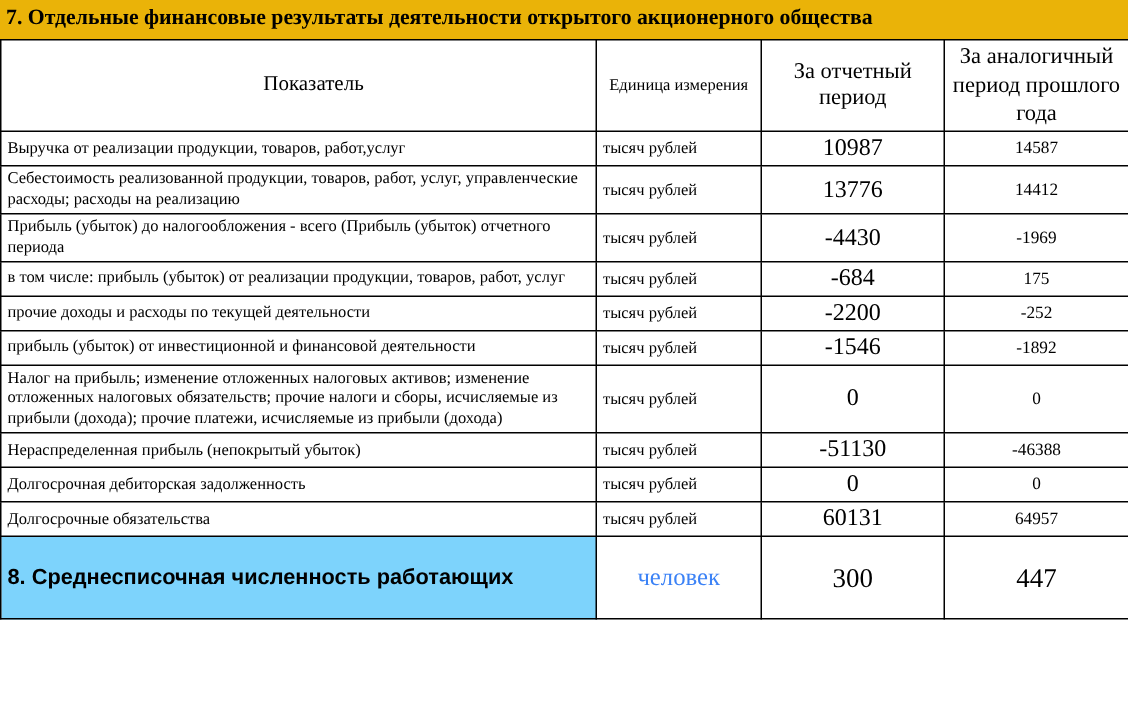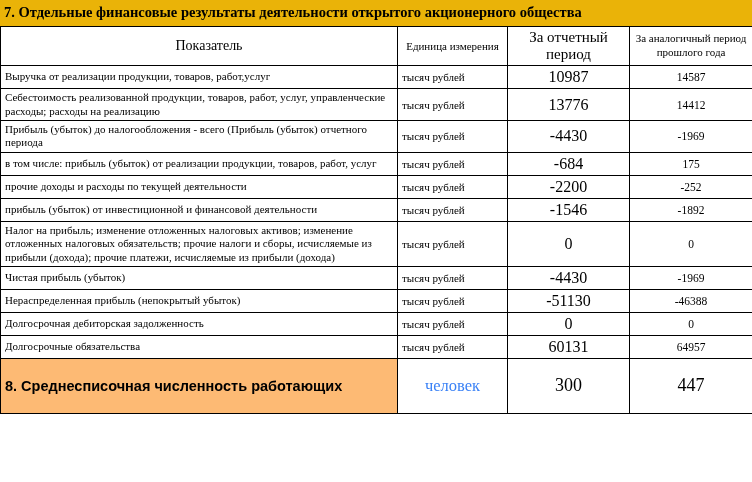--- a/index.html
+++ b/index.html
@@ -47,21 +47,21 @@
   .col-prev  { width: 123px; }
 
   thead td {
     text-align: center;
     font-family: "Liberation Serif", serif;
     color: #000000;
   }
   .h-ind  { font-size: 14px; }
   .h-unit { font-size: 11px; }
   .h-cur  { font-size: 15px; }
-  .h-prev { font-size: 11px; line-height: 1.25; }
+  .h-prev { font-size: 15px; line-height: 1.25; }
 
   td.ind {
     font-family: "Liberation Serif", serif;
     font-size: 11px;
     text-align: left;
     line-height: 1.22;
     color: #000000;
   }
   td.unit {
     font-family: "Liberation Serif", serif;
@@ -80,21 +80,21 @@
     font-size: 11.5px;
     text-align: center;
     color: #000000;
   }
   .footer-row td {
     border: 1px solid #000000;
     box-sizing: border-box;
     vertical-align: middle;
   }
   .footer-title {
-    background: #fdba74;
+    background: #7dd3fc;
     font-family: "Liberation Sans", sans-serif;
     font-weight: bold;
     font-size: 14.5px;
     color: #000000;
     padding: 4px 4px 6px 4px;
     line-height: 1.3;
     text-align: left;
   }
   .footer-unit {
     font-family: "Liberation Serif", serif;
@@ -169,26 +169,20 @@
         <td class="cur">-1546</td>
         <td class="prev">-1892</td>
       </tr>
       <tr class="tall">
         <td class="ind">Налог на прибыль; изменение отложенных налоговых активов; изменение отложенных налоговых обязательств; прочие налоги и сборы, исчисляемые из прибыли (дохода); прочие платежи, исчисляемые из прибыли (дохода)</td>
         <td class="unit">тысяч рублей</td>
         <td class="cur">0</td>
         <td class="prev">0</td>
       </tr>
       <tr>
-        <td class="ind">Чистая прибыль (убыток)</td>
-        <td class="unit">тысяч рублей</td>
-        <td class="cur">-4430</td>
-        <td class="prev">-1969</td>
-      </tr>
-      <tr>
         <td class="ind">Нераспределенная прибыль (непокрытый убыток)</td>
         <td class="unit">тысяч рублей</td>
         <td class="cur">-51130</td>
         <td class="prev">-46388</td>
       </tr>
       <tr>
         <td class="ind">Долгосрочная дебиторская задолженность</td>
         <td class="unit">тысяч рублей</td>
         <td class="cur">0</td>
         <td class="prev">0</td>

